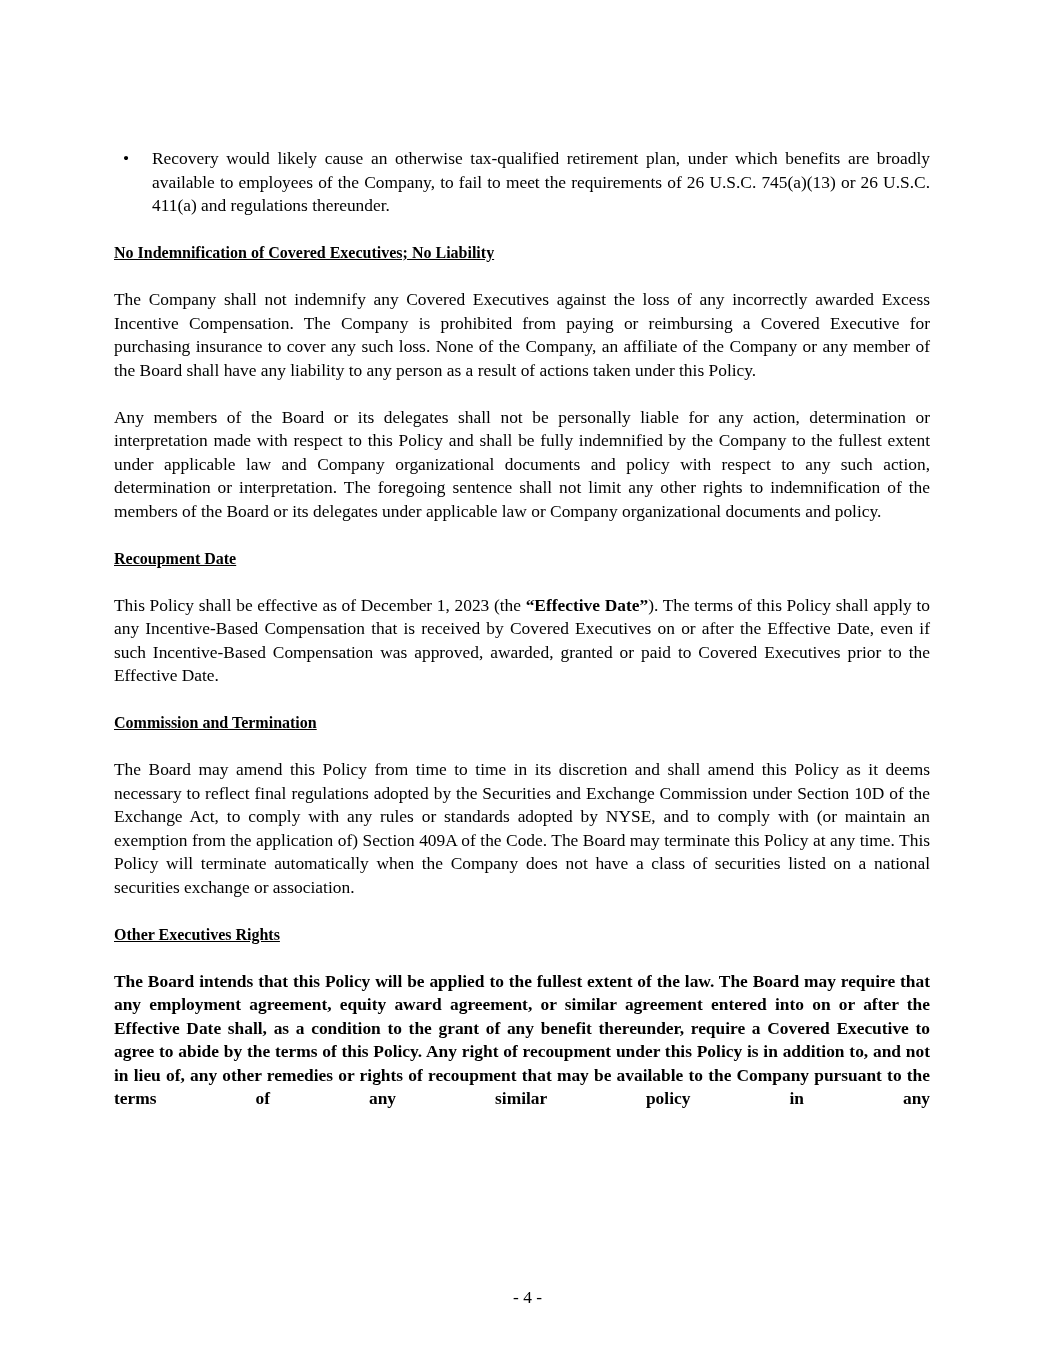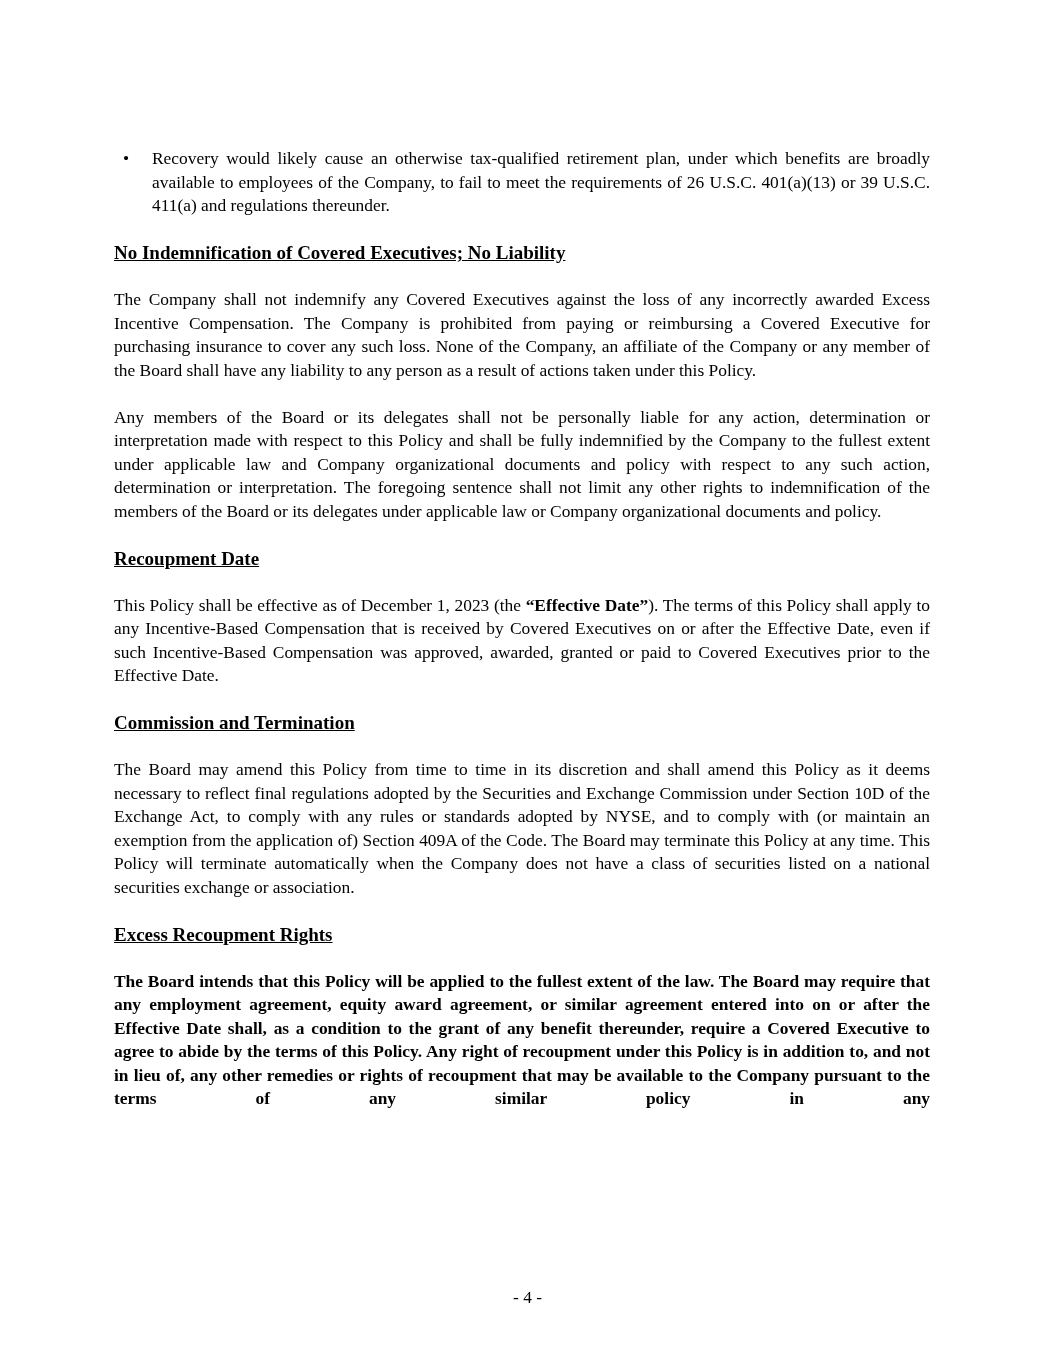--- a/index.html
+++ b/index.html
@@ -23,21 +23,21 @@
   }
   .bullet-marker {
     flex: 0 0 38px;
     padding-left: 9px;
   }
   .bullet-text {
     flex: 1 1 auto;
     text-align: justify;
   }
   h2.sec-heading {
-    font-size: 19px;
+    font-size: 16px;
     line-height: 23.5px;
     font-weight: bold;
     text-decoration: underline;
     margin: 0 0 23.5px 0;
   }
   p.sec-para {
     margin: 0 0 23.5px 0;
     text-align: justify;
   }
   p.sec-para.continued {
@@ -52,21 +52,21 @@
     text-align: center;
   }
 </style>
 </head>
 <body>
 
 <div class="page">
 
   <div class="bullet-row">
     <span class="bullet-marker">•</span>
-    <span class="bullet-text">Recovery would likely cause an otherwise tax-qualified retirement plan, under which benefits are broadly available to employees of the Company, to fail to meet the requirements of 26 U.S.C. 401(a)(13) or 39 U.S.C. 411(a) and regulations thereunder.</span>
+    <span class="bullet-text">Recovery would likely cause an otherwise tax-qualified retirement plan, under which benefits are broadly available to employees of the Company, to fail to meet the requirements of 26 U.S.C. 745(a)(13) or 26 U.S.C. 411(a) and regulations thereunder.</span>
   </div>
 
   <section>
     <h2 class="sec-heading">No Indemnification of Covered Executives; No Liability</h2>
     <p class="sec-para"><span>The Company shall not indemnify any Covered Executives against the loss of any incorrectly awarded Excess Incentive Compensation. The Company is prohibited from paying or reimbursing a Covered Executive for purchasing insurance to cover any such loss. None of the Company, an affiliate of the Company or any member of the Board shall have any liability to any person as a result of actions taken under this Policy.</span></p>
   </section>
 
   <section>
     <p class="sec-para"><span>Any members of the Board or its delegates shall not be personally liable for any action, determination or interpretation made with respect to this Policy and shall be fully indemnified by the Company to the fullest extent under applicable law and Company organizational documents and policy with respect to any such action, determination or interpretation. The foregoing sentence shall not limit any other rights to indemnification of the members of the Board or its delegates under applicable law or Company organizational documents and policy.</span></p>
   </section>
@@ -75,19 +75,19 @@
     <h2 class="sec-heading">Recoupment Date</h2>
     <p class="sec-para"><span>This Policy shall be effective as of December 1, 2023 (the </span><b>“Effective Date”</b><span>). The terms of this Policy shall apply to any Incentive-Based Compensation that is received by Covered Executives on or after the Effective Date, even if such Incentive-Based Compensation was approved, awarded, granted or paid to Covered Executives prior to the Effective Date.</span></p>
   </section>
 
   <section>
     <h2 class="sec-heading">Commission and Termination</h2>
     <p class="sec-para"><span>The Board may amend this Policy from time to time in its discretion and shall amend this Policy as it deems necessary to reflect final regulations adopted by the Securities and Exchange Commission under Section 10D of the Exchange Act, to comply with any rules or standards adopted by NYSE, and to comply with (or maintain an exemption from the application of) Section 409A of the Code.  The Board may terminate this Policy at any time. This Policy will terminate automatically when the Company does not have a class of securities listed on a national securities exchange or association.</span></p>
   </section>
 
   <section>
-    <h2 class="sec-heading">Excess Recoupment Rights</h2>
+    <h2 class="sec-heading">Other Executives Rights</h2>
     <p class="sec-para continued"><span>The Board intends that this Policy will be applied to the fullest extent of the law. The Board may require that any employment agreement, equity award agreement, or similar agreement entered into on or after the Effective Date shall, as a condition to the grant of any benefit thereunder, require a Covered Executive to agree to abide by the terms of this Policy. Any right of recoupment under this Policy is in addition to, and not in lieu of, any other remedies or rights of recoupment that may be available to the Company pursuant to the terms of any similar policy in any</span></p>
   </section>
 
   <div class="page-number">- 4 -</div>
 
 </div>
 
 </body></html>

